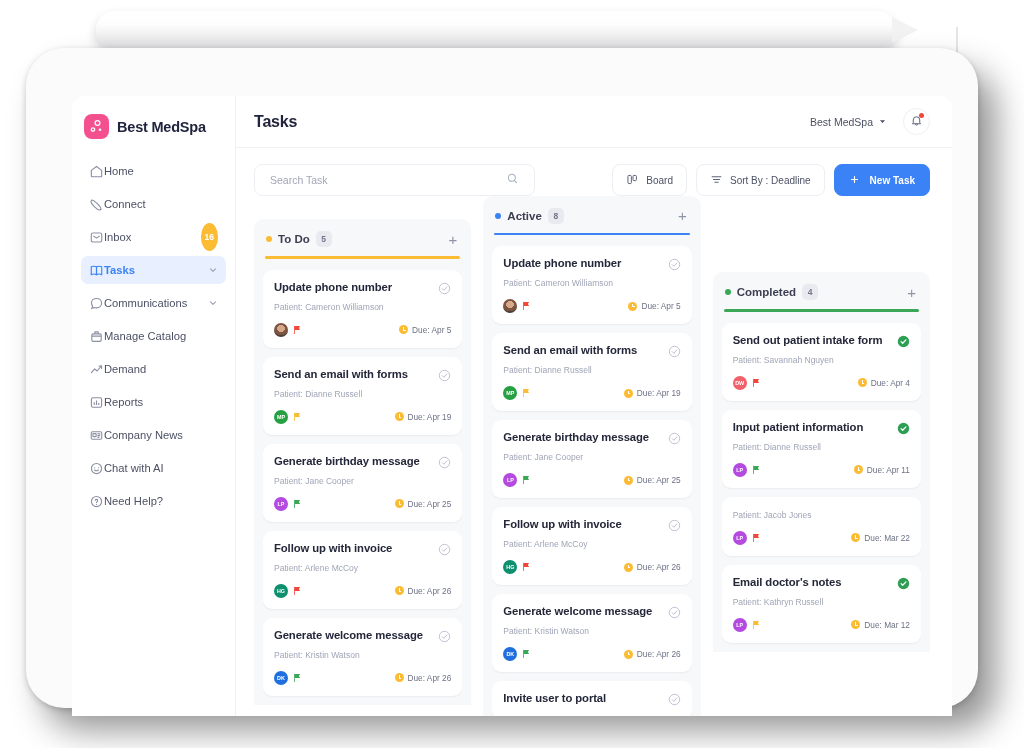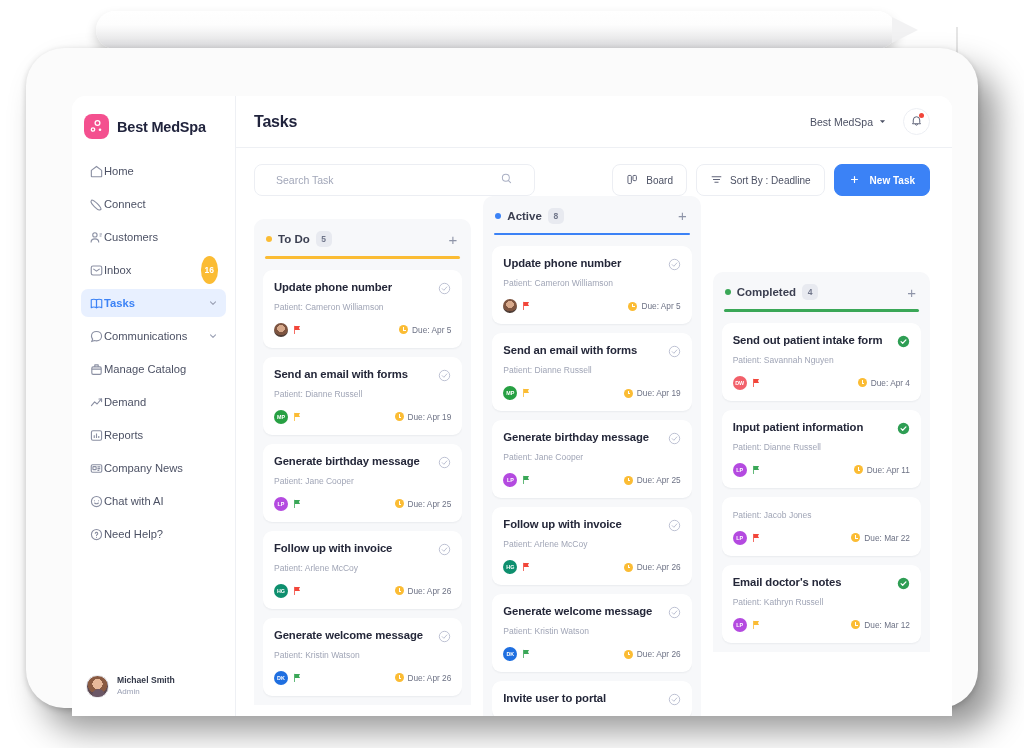--- a/index.html
+++ b/index.html
@@ -110,21 +110,21 @@
   .org-pick { display:flex; align-items:center; gap:5px; font-size:10.5px; color:#4c5164; cursor:pointer; }
   .bell-btn {
     width:27px;height:27px;border-radius:50%; border:1px solid #eceef3; background:#fff;
     display:flex;align-items:center;justify-content:center; position:relative; cursor:pointer;
   }
   .bell-dot{ position:absolute; right:5px; top:4px; width:5px;height:5px;border-radius:50%;background:#f2463a; }
 
   #toolbar { padding: 16px 22px 12px 18px; display:flex; align-items:center; gap:10px; }
   #search-box {
     width: 281px; height: 32px; border:1px solid #eceef3; border-radius:8px;
-    display:flex; align-items:center; padding: 0 21px; background:#fff;
+    display:flex; align-items:center; padding: 0 15px; background:#fff;
   }
   #search-input {
     border:none; outline:none; flex:1; font-size:10.5px; color:#4c5164;
     font-family:"Liberation Sans", sans-serif; background:transparent;
   }
   #search-input::placeholder { color:#a2a7b9; }
   .tb-right { margin-left:auto; display:flex; align-items:center; gap:9px; }
   .tb-btn {
     height:32px; border:1px solid #eceef3; border-radius:8px; background:#fff;
     display:flex;align-items:center;gap:7px;padding:0 13px; cursor:pointer;
@@ -211,30 +211,20 @@
 
           <div class="nav-item">
             <span class="ico">
               <svg viewBox="0 0 16 16" width="15" height="15" fill="none" stroke="currentColor" stroke-width="1.2" stroke-linecap="round">
                   <path d="M3 3.2c2.6 0 9.8 7.3 9.8 9.8 0 0-1.3 1-2 .9C8.4 13.6 2.4 7.6 2.1 5.2 2 4.5 3 3.2 3 3.2z"></path>
                 </svg>
             </span>
             <span class="lbl">Connect</span>
           </div>
 
-          <div class="nav-item">
-            <span class="ico">
-              <svg viewBox="0 0 16 16" width="15" height="15" fill="none" stroke="currentColor" stroke-width="1.2">
-                  <circle cx="6.3" cy="5.2" r="2.3"></circle>
-                  <path d="M2.2 13.2c0-2.3 1.8-3.8 4.1-3.8s4.1 1.5 4.1 3.8"></path>
-                  <path d="M11.3 4.2h2.5M11.3 6.4h2"></path>
-                </svg>
-            </span>
-            <span class="lbl">Customers</span>
-          </div>
 
           <div class="nav-item">
             <span class="ico">
               <svg viewBox="0 0 16 16" width="15" height="15" fill="none" stroke="currentColor" stroke-width="1.2" stroke-linejoin="round">
                   <rect x="2.4" y="3.2" width="11.2" height="9.6" rx="1.8"></rect>
                   <path d="M4.6 6.3 8 8.7l3.4-2.4"></path>
                 </svg>
             </span>
             <span class="lbl">Inbox</span>
             <span class="badge-count">16</span>
@@ -325,27 +315,20 @@
               <svg viewBox="0 0 16 16" width="15" height="15" fill="none" stroke="currentColor" stroke-width="1.2" stroke-linecap="round">
                   <circle cx="8" cy="8" r="5.4"></circle>
                   <path d="M6.7 6.6a1.35 1.35 0 0 1 2.6.5c0 .9-1.3 1.2-1.3 2"></path>
                   <path d="M8 11h.01"></path>
                 </svg>
             </span>
             <span class="lbl">Need Help?</span>
           </div>
         </nav>
 
-        <div id="profile">
-          <div class="avatar-photo"></div>
-          <div>
-            <div class="pname">Michael Smith</div>
-            <div class="prole">Admin</div>
-          </div>
-        </div>
       </aside>
 
       <section id="main">
 
         <header id="topbar">
           <h1 id="page-title">Tasks</h1>
           <div id="topbar-right">
             <div class="org-pick">
               <span>Best MedSpa</span>
               <span>

